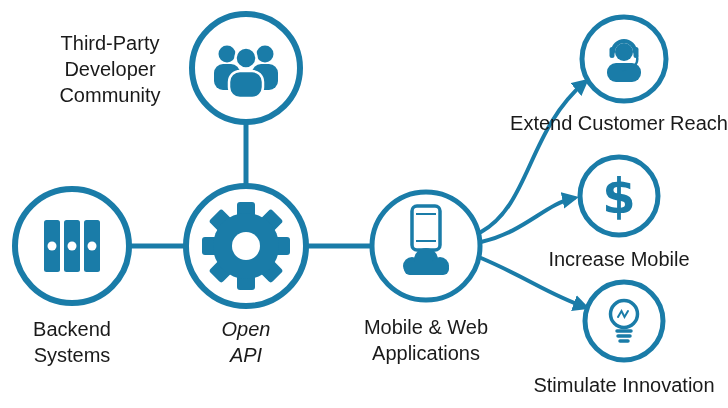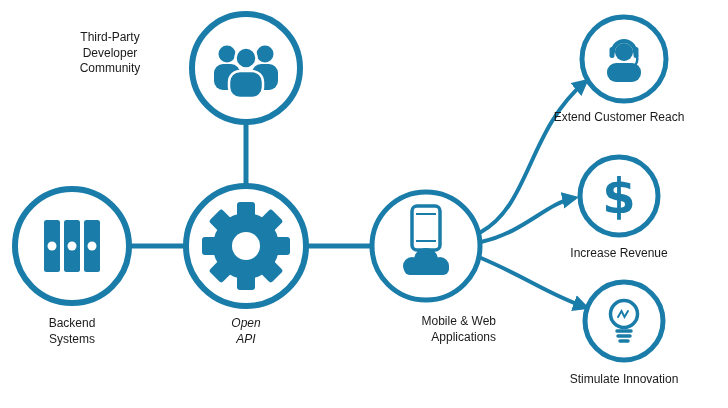--- a/index.html
+++ b/index.html
@@ -3,21 +3,21 @@
 <meta charset="utf-8">
 <style>
   html,body{margin:0;padding:0;background:#fff;}
   .stage{
     position:relative;width:728px;height:408px;background:#fff;overflow:hidden;
     font-family:"Liberation Sans", sans-serif;
   }
   .diagram-svg{position:absolute;left:0;top:0;}
   .label{
     position:absolute;text-align:center;color:#1a1a1a;
-    font-size:12px;line-height:1.3;white-space:pre-line;
+    font-size:20px;line-height:1.3;white-space:pre-line;
   }
 </style>
 </head>
 <body>
 
 <div class="stage">
 
   <svg class="diagram-svg" width="728" height="408" viewBox="0 0 728 408">
     <defs>
       <marker id="arrow" viewBox="0 0 10 10" refX="7" refY="5" markerWidth="4.2" markerHeight="4.2" orient="auto">
@@ -118,21 +118,21 @@
   <div class="label" style="left:30px;top:30px;width:160px;">Third-Party
 Developer
 Community</div>
 
   <div class="label" style="left:12px;top:316px;width:120px;">Backend
 Systems</div>
 
   <div class="label" style="left:196px;top:316px;width:100px;font-style:italic;">Open
 API</div>
 
-  <div class="label" style="left:324px;top:314px;width:172px;text-align:right;">Mobile &amp; Web
+  <div class="label" style="left:340px;top:314px;width:172px;">Mobile &amp; Web
 Applications</div>
 
   <div class="label" style="left:510px;top:110px;width:218px;text-align:center;">Extend Customer Reach</div>
 
-  <div class="label" style="left:529px;top:246px;width:180px;">Increase Revenue</div>
+  <div class="label" style="left:529px;top:246px;width:180px;">Increase Mobile</div>
 
   <div class="label" style="left:514px;top:372px;width:220px;">Stimulate Innovation</div>
 </div>
 
 </body></html>

